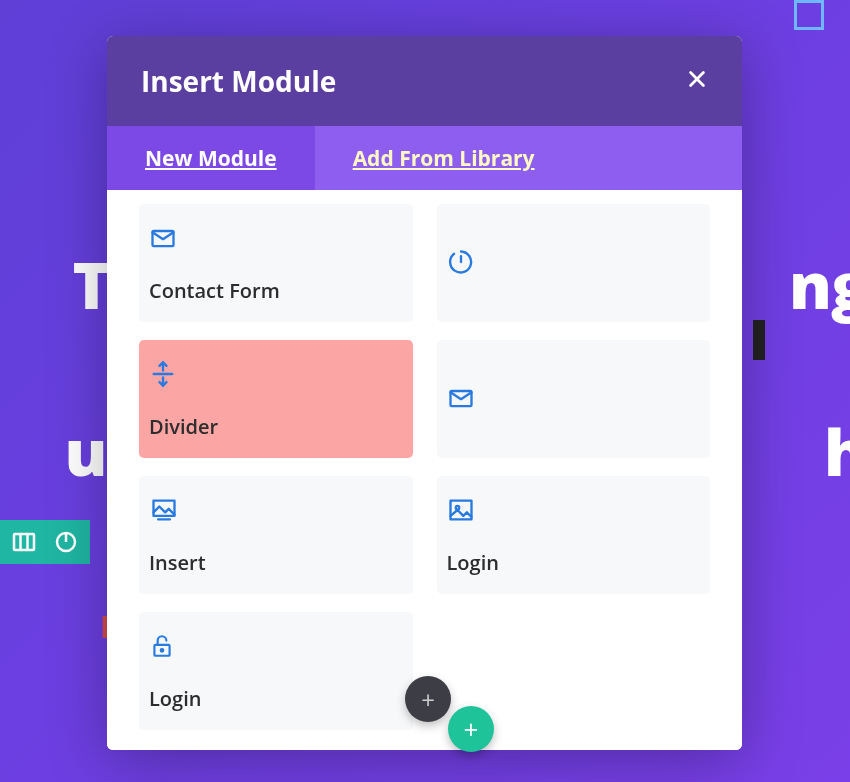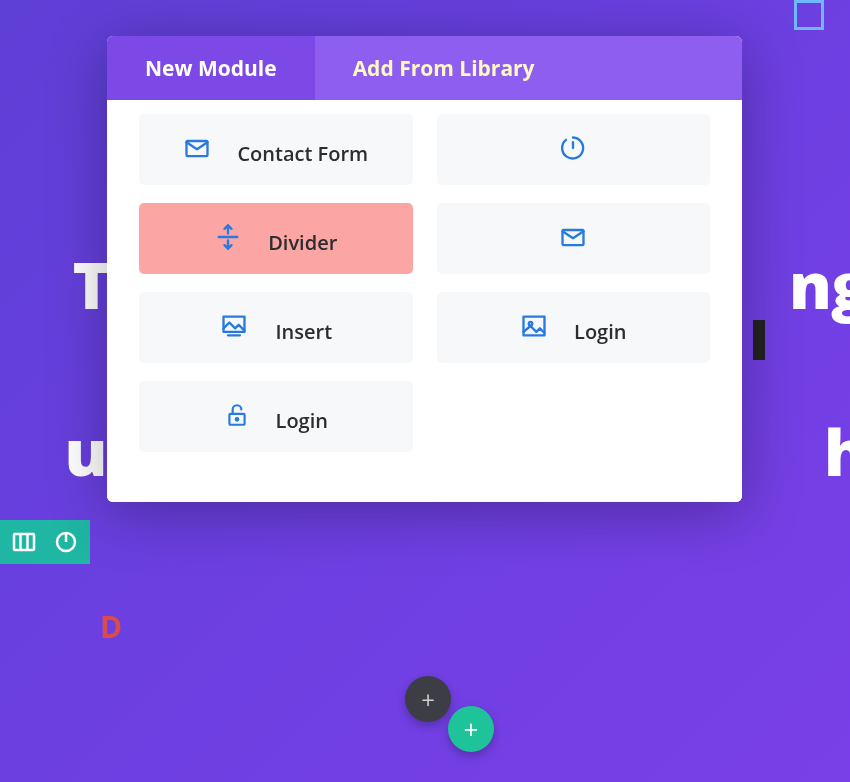--- a/index.html
+++ b/index.html
@@ -42,33 +42,33 @@
   }
   .modal-header {
     background:#5b3fa0; color:#fff; display:flex; align-items:center; justify-content:space-between;
     padding:26px 34px 26px 34px;
   }
   .modal-header h2 { font-size:28px; font-weight:700; }
   .close { cursor:pointer; }
   .tabs { display:flex; }
   .tab {
     flex:0 0 auto; cursor:pointer;
-    padding:18px 38px; font-size:21px; font-weight:700;
+    padding:18px 38px; font-size:21px; font-weight:700;text-decoration:underline;
   }
   .tab.active { background:#7c49e6; color:#fff; }
   .tab.inactive { background:#8e5ef0; color:#fef9c3; flex:1; }
   .modal-body {
     background:#fff; padding:14px 32px 50px 32px;
     display:grid; grid-template-columns:1fr 1fr; gap:18px 24px;
     max-height:560px; overflow:hidden;
   }
   .card {
     background:#f6f8fa; border-radius:5px;
-    display:flex; align-items:flex-end; justify-content:center;
-    padding:20px 10px 18px 10px; gap:26px; cursor:pointer;
+    display:flex; flex-direction:column; align-items:flex-start; justify-content:center;
+    padding:20px 10px 18px 10px; gap:20px; cursor:pointer;
   }
   .card:hover, .card.hover { background:#fca5a5; }
   .card .icon { color:#2879e0; }
   .card .label { font-size:20px; font-weight:600; color:#2d2d2d; text-align:center; }
   .plus-circle-dark {
     position:absolute; left:405px; top:676px;
     width:46px; height:46px; border-radius:50%;
     background:#3d3d46; display:flex; align-items:center; justify-content:center;
     color:#ccc; font-size:24px; box-shadow:0 4px 10px rgba(0,0,0,.25);
   }
@@ -102,20 +102,29 @@
     <span>
       <svg width="24" height="24" viewBox="0 0 24 24" fill="none" stroke-width="2.5">
           <circle cx="12" cy="12" r="9"></circle>
           <line x1="12" y1="3" x2="12" y2="12"></line>
         </svg>
     </span>
   </div>
 </div>
 
 <div class="modal">
+  <div class="modal-header">
+    <h2>Insert Module</h2>
+    <span class="close">
+      <svg width="22" height="22" viewBox="0 0 24 24" stroke="#fff" stroke-width="3" stroke-linecap="round">
+          <line x1="5" y1="5" x2="19" y2="19"></line>
+          <line x1="19" y1="5" x2="5" y2="19"></line>
+        </svg>
+    </span>
+  </div>
   <div class="tabs">
     <div class="tab active">New Module</div>
     <div class="tab inactive">Add From Library</div>
   </div>
   <div class="modal-body" id="modal-body">
       <div class="card">
         <span class="icon"><svg width="28" height="28" viewBox="0 0 24 24" stroke="#2879e0" stroke-width="2" fill="none" stroke-linecap="round" stroke-linejoin="round">
             <rect x="3" y="6" width="18" height="13" rx="1"></rect>
             <polyline points="3,7 12,13 21,7"></polyline>
           </svg></span>

